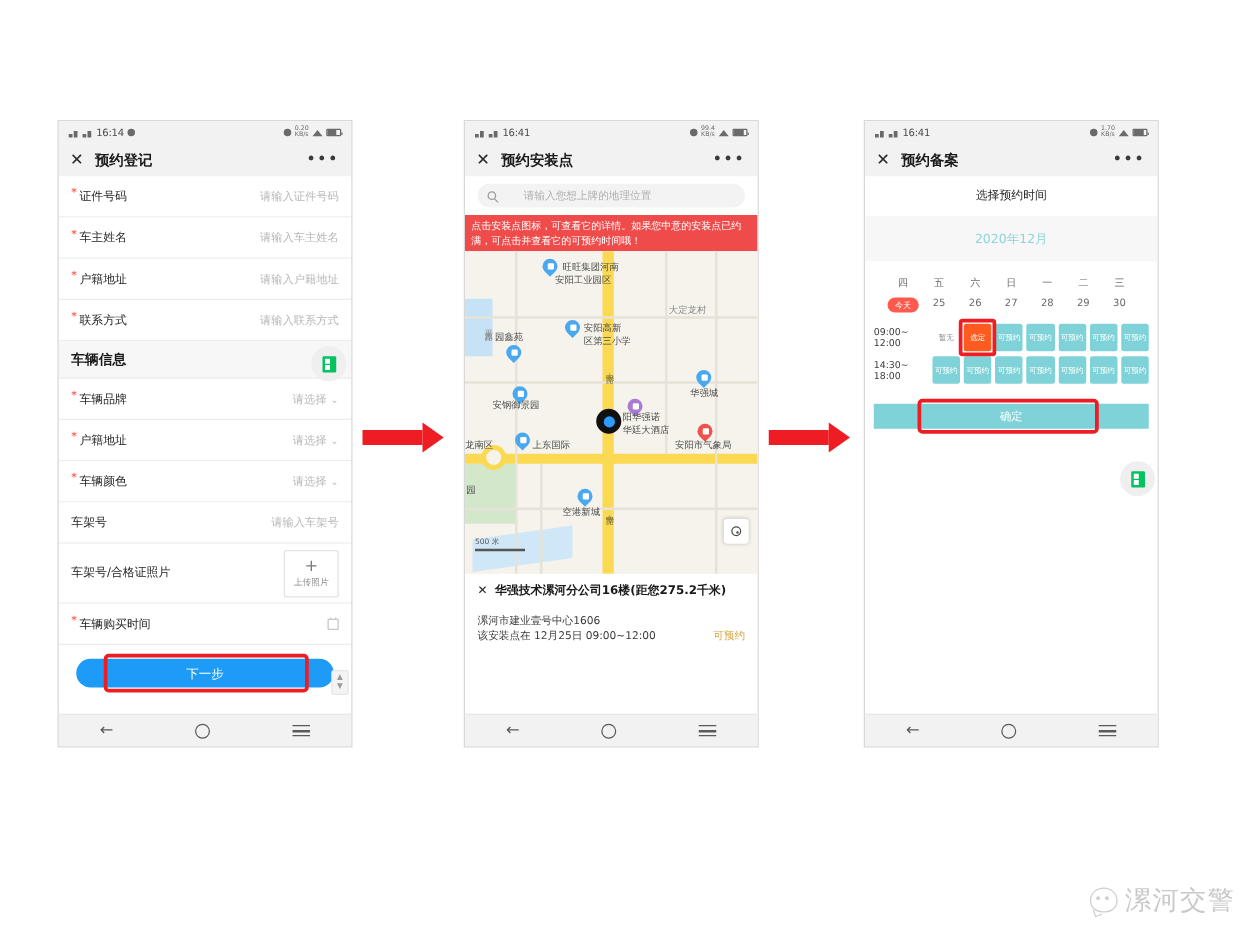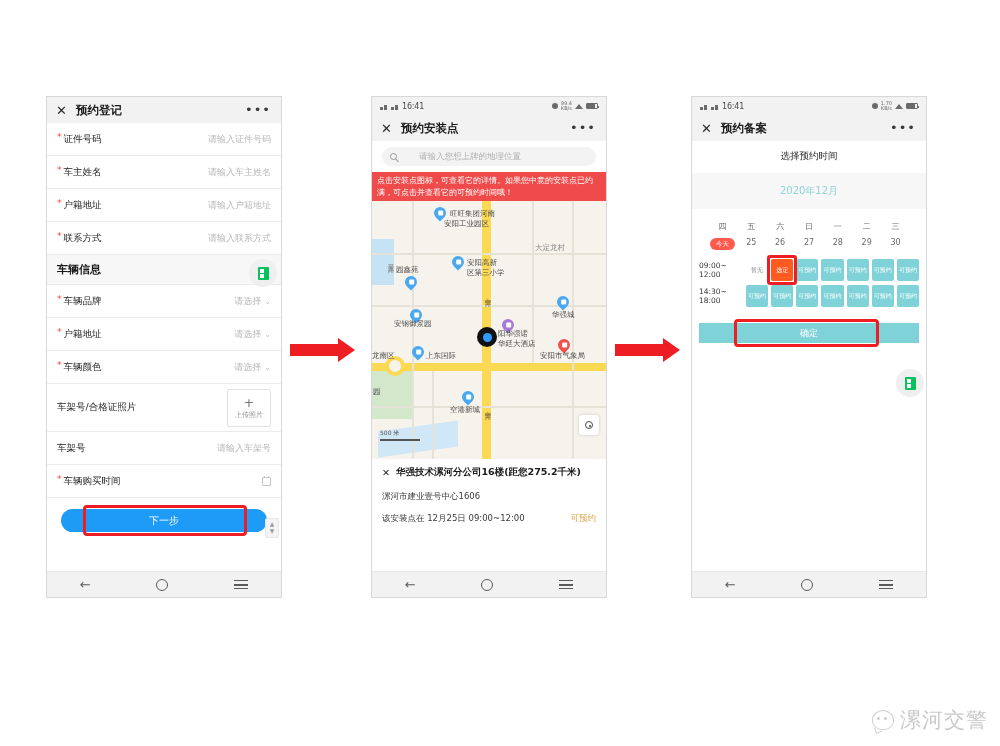--- a/index.html
+++ b/index.html
@@ -187,21 +187,21 @@
     display:flex;align-items:center;justify-content:center;
   }
   .loc-btn i{width:8px;height:8px;border:1.3px solid #4a4a4a;border-radius:50%;position:relative;display:block;}
   .loc-btn i::after{content:"";position:absolute;left:2.6px;top:2.6px;width:2px;height:2px;background:#4a4a4a;border-radius:50%;}
   .scalebar{position:absolute;left:8px;bottom:18px;font-size:6px;color:#555;}
   .scalebar div{width:40px;height:2px;background:#555;margin-top:1px;}
 
   .detail-card { background:#fff; padding: 7px 10px 6px; }
   .dc-title { display:flex; align-items:center; gap:6px; font-size: 9.5px; font-weight:bold; color:#1a1a1a;}
   .dc-addr { font-size: 8.5px; color:#3a3a3a; margin-top: 12px;}
-  .dc-time-row { display:flex; align-items:center; margin-top: 10px; font-size:8.5px; color:#3a3a3a;}
+  .dc-time-row { display:flex; align-items:center; margin-top: 0; font-size:8.5px; color:#3a3a3a;}
   .dc-avail { margin-left:auto; color:#d9a441; }
   .dc-btns { display:flex; gap: 6px; margin-top: 9px; position:relative;}
   .pill {
     height: 20px; border-radius: 10px; flex:1;
     display:flex;align-items:center;justify-content:center;
     font-size: 8.5px; color:#fff;
   }
   .pill.blue { background:#1d9bf6; }
   .pill.teal { background:#a8dad6; }
   .pill.tan  { background:#d2c7a6; }
@@ -259,20 +259,36 @@
   }
   .wm-icon::before{content:"";position:absolute;left:4px;top:6px;width:3px;height:3px;border-radius:50%;background:#cfcfcf;box-shadow:7px 0 0 #cfcfcf;}
   .wm-icon::after{content:"";position:absolute;left:2px;bottom:-4px;width:5px;height:5px;border-left:1.6px solid #cfcfcf;border-bottom:1.6px solid #cfcfcf;transform:rotate(-20deg);}
   .wm-text { font-size: 21px; color:#c9c9c9; letter-spacing:1px; font-family:"DejaVu Serif","Liberation Serif",serif;}
 </style>
 </head>
 <body>
 
 <div class="phone" id="phone1">
 
+  <div class="statusbar">
+    <div class="sb-left">
+      <span class="sig"></span>
+      <span class="sig"></span>
+      <span class="sb-time">16:14</span>
+      <span class="dotmark"></span>
+    </div>
+    <div class="sb-right">
+      <span class="dotmark"></span>
+      <span class="tinytxt">0.20<br>KB/s</span>
+      <span class="wifi"></span>
+      <span class="batt">
+          <i></i>
+        </span>
+    </div>
+  </div>
 
   <div class="navbar">
     <span class="nav-close">✕</span>
     <span class="nav-title">预约登记</span>
     <span class="nav-dots">•••</span>
   </div>
 
   <div class="form-row">
     <span class="req">*</span>
     <span class="f-label">证件号码</span>
@@ -318,31 +334,31 @@
     </span>
   </div>
   <div class="form-row">
     <span class="req">*</span>
     <span class="f-label">车辆颜色</span>
     <span class="f-value">
       <span>请选择</span>
       <span class="chev">⌄</span>
     </span>
   </div>
+  <div class="form-row">
+    <span class="f-label">车架号</span>
+    <span class="f-value">请输入车架号</span>
+  </div>
+
   <div class="form-row upload-row">
     <span class="f-label">车架号/合格证照片</span>
     <div class="upload-box">
       <span class="upload-plus">+</span>
       <span class="upload-txt">上传照片</span>
     </div>
-  </div>
-
-  <div class="form-row">
-    <span class="f-label">车架号</span>
-    <span class="f-value">请输入车架号</span>
   </div>
 
   <div class="form-row">
     <span class="req">*</span>
     <span class="f-label">车辆购买时间</span>
     <span class="f-value">
       <span class="cal-ico"></span>
     </span>
   </div>
 

